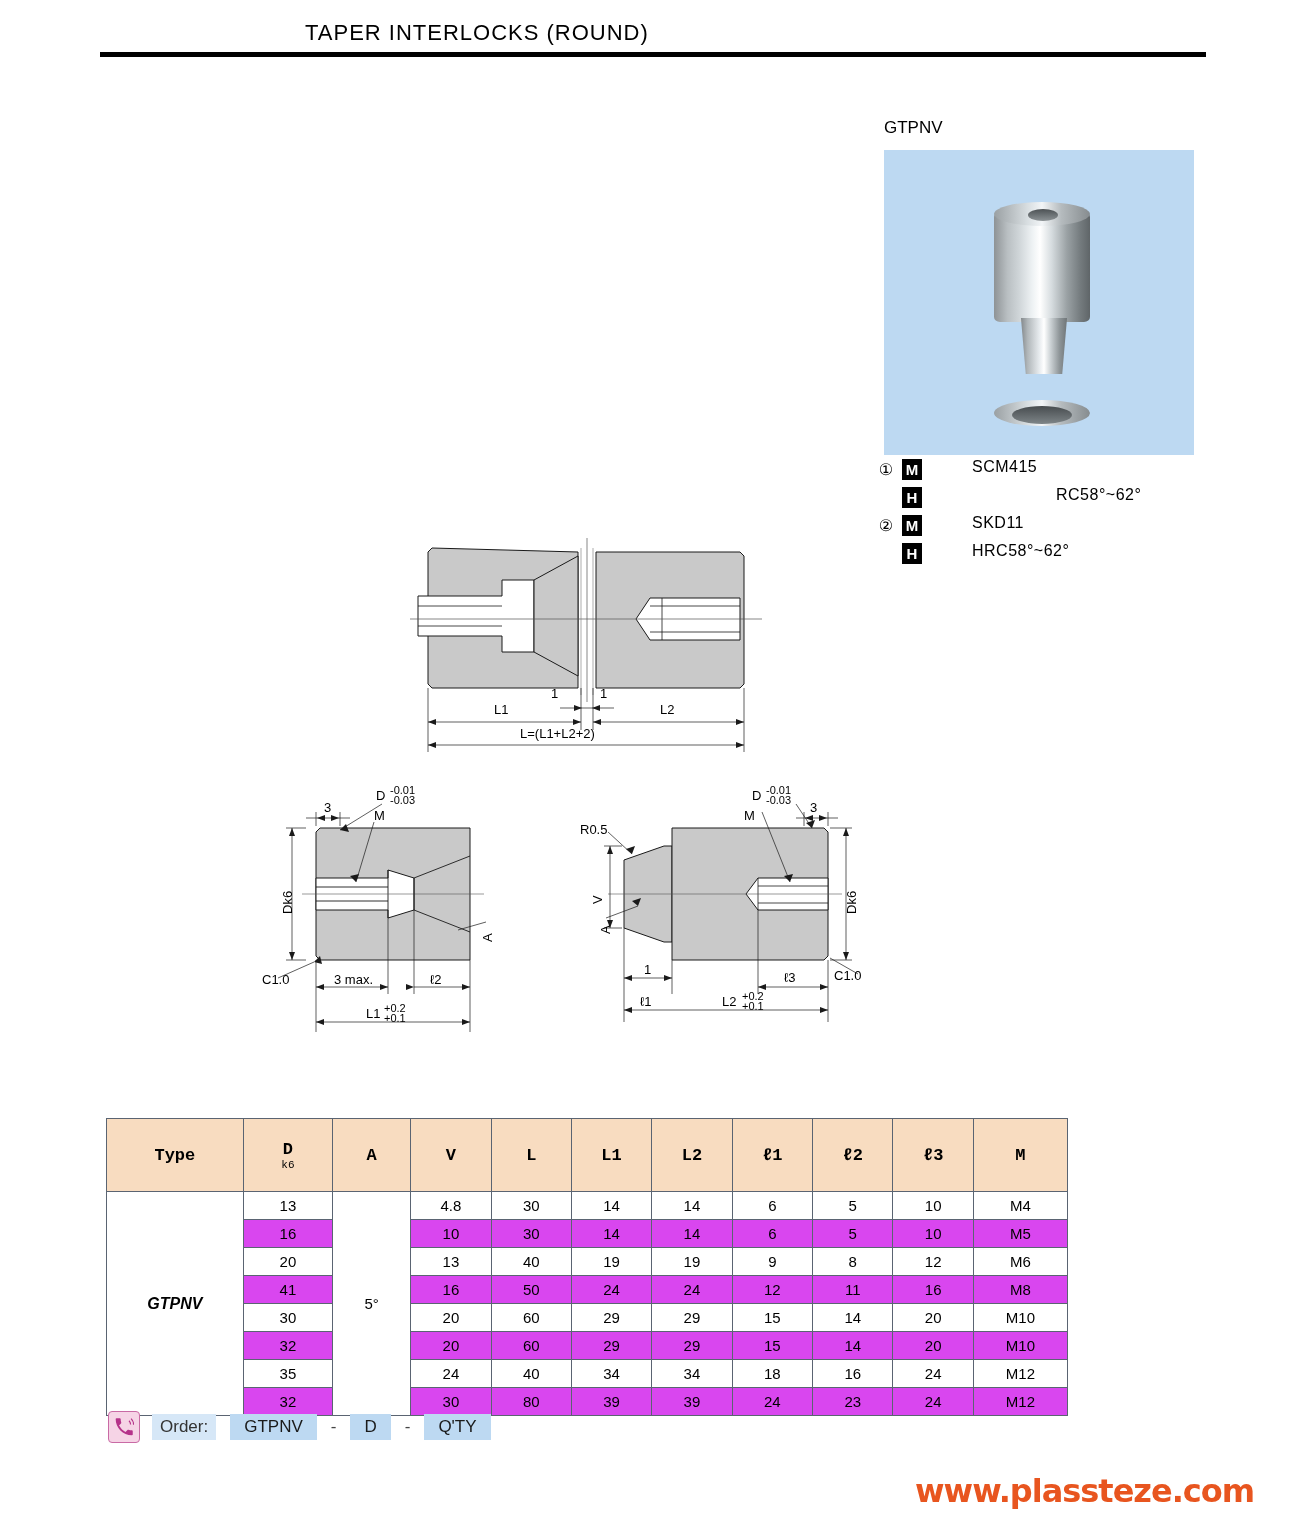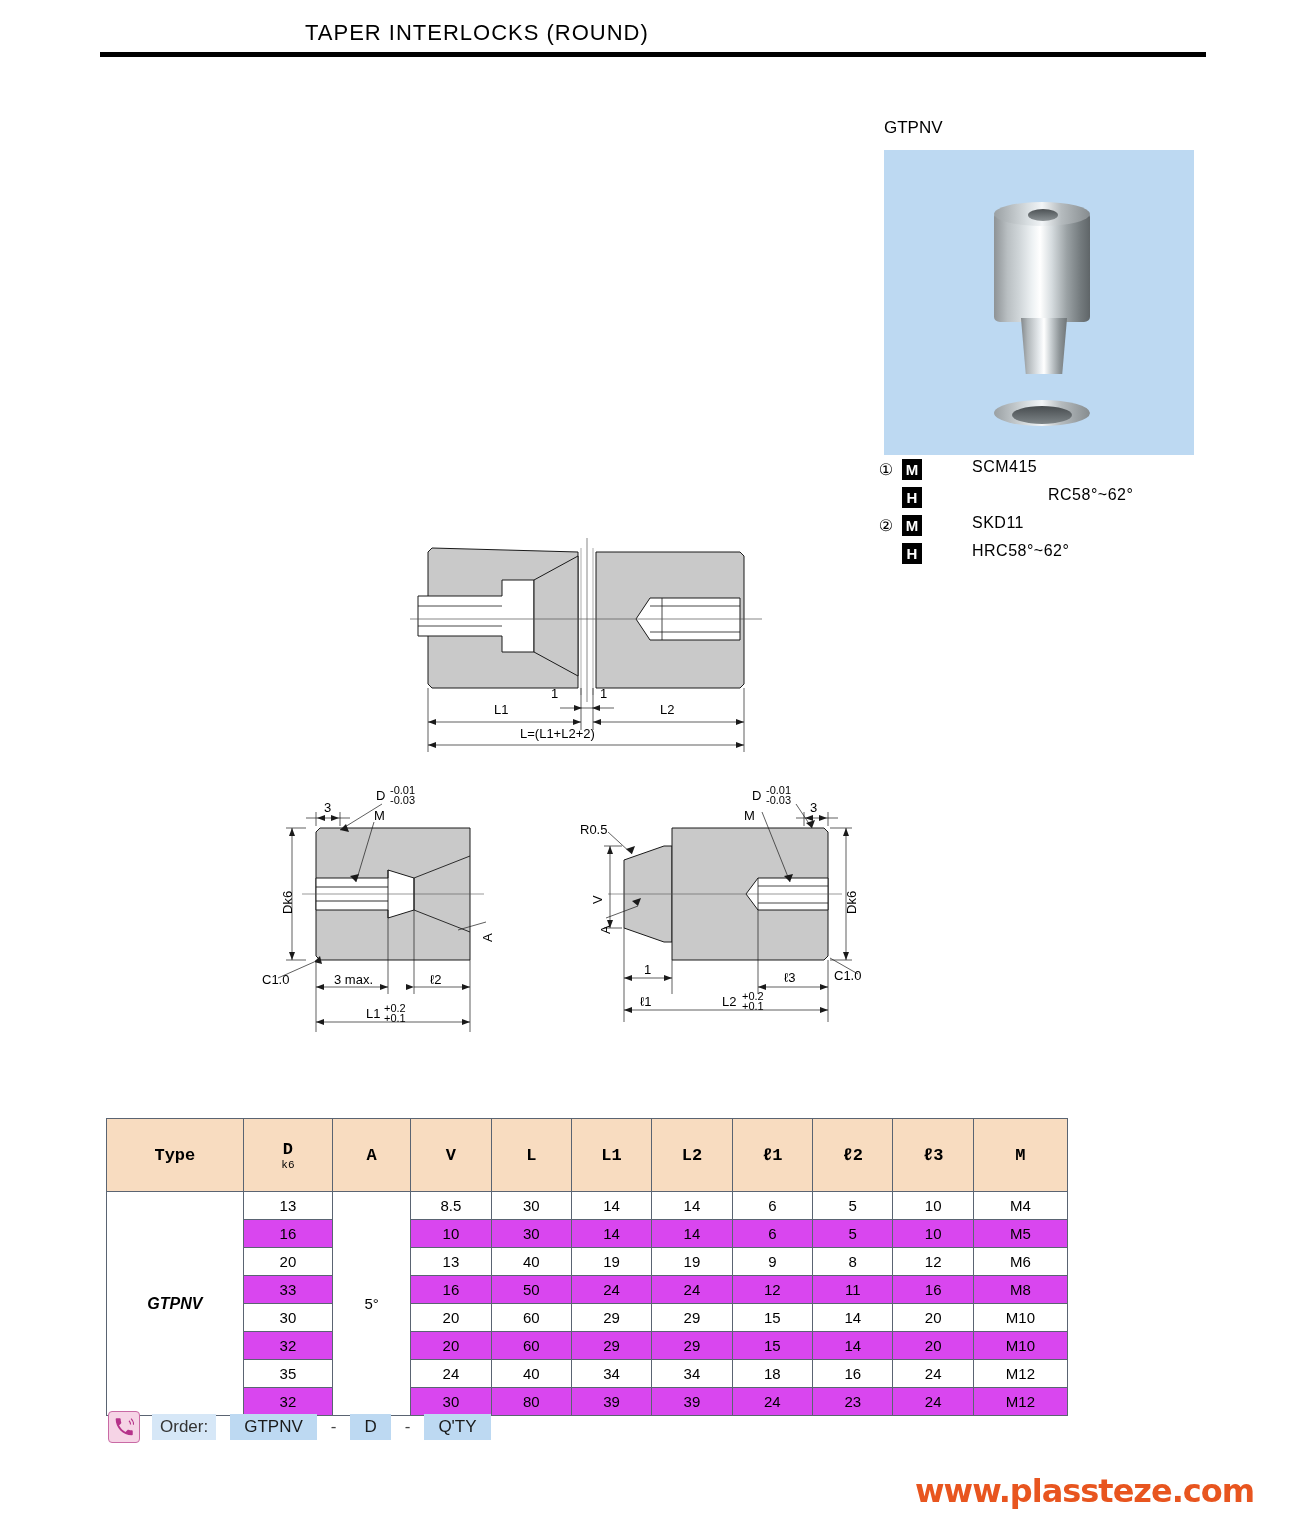--- a/index.html
+++ b/index.html
@@ -35,21 +35,21 @@
   #part-bush-bore{left:128px;top:256px;width:60px;height:18px;border-radius:50%;
       background:linear-gradient(180deg,#474c4f,#7e8588);}
 
   
   #legend{position:absolute;left:876px;top:458px;width:330px;font-size:16px;}
   .legend-row{position:relative;height:28px;}
   .circ-num{position:absolute;left:0;top:2px;width:20px;text-align:center;font-size:16px;}
   .badge{position:absolute;left:26px;top:1px;width:20px;height:21px;background:#000;color:#fff;
       font-size:15px;font-weight:bold;text-align:center;line-height:21px;}
   .legend-val{position:absolute;font-size:16px;letter-spacing:.5px;white-space:nowrap;}
-  .lv-a{left:96px;} .lv-b{left:172px;} .lv-c{left:96px;} .lv-d{left:96px;text-align:right;}
+  .lv-a{left:96px;} .lv-b{left:180px;} .lv-c{left:96px;} .lv-d{left:96px;text-align:right;}
 
   
   .dwg{position:absolute;}
   .dtxt{position:absolute;font-size:13px;white-space:nowrap;}
   .dtxt-s{position:absolute;font-size:11px;white-space:nowrap;}
   .vert{transform:rotate(-90deg);transform-origin:left top;}
 
   
   #spec-table{position:absolute;left:106px;top:1118px;border-collapse:collapse;
       width:962px;font-size:15px;}
@@ -334,21 +334,21 @@
       <th style="width:82px"><span>ℓ2</span></th>
       <th style="width:82px"><span>ℓ3</span></th>
       <th style="width:96px"><span>M</span></th>
     </tr>
   </thead>
   <tbody>
     <tr class="rowA">
       <td class="type-cell" rowspan="8">GTPNV</td>
       <td>13</td>
       <td class="angle-cell" rowspan="8">5°</td>
-      <td>8.5</td>
+      <td>4.8</td>
       <td>30</td>
       <td>14</td>
       <td>14</td>
       <td>6</td>
       <td>5</td>
       <td>10</td>
       <td>M4</td>
     </tr>
     <tr class="rowB">
       <td>16</td>
@@ -366,21 +366,21 @@
       <td>13</td>
       <td>40</td>
       <td>19</td>
       <td>19</td>
       <td>9</td>
       <td>8</td>
       <td>12</td>
       <td>M6</td>
     </tr>
     <tr class="rowB">
-      <td>33</td>
+      <td>41</td>
       <td>16</td>
       <td>50</td>
       <td>24</td>
       <td>24</td>
       <td>12</td>
       <td>11</td>
       <td>16</td>
       <td>M8</td>
     </tr>
     <tr class="rowA">

